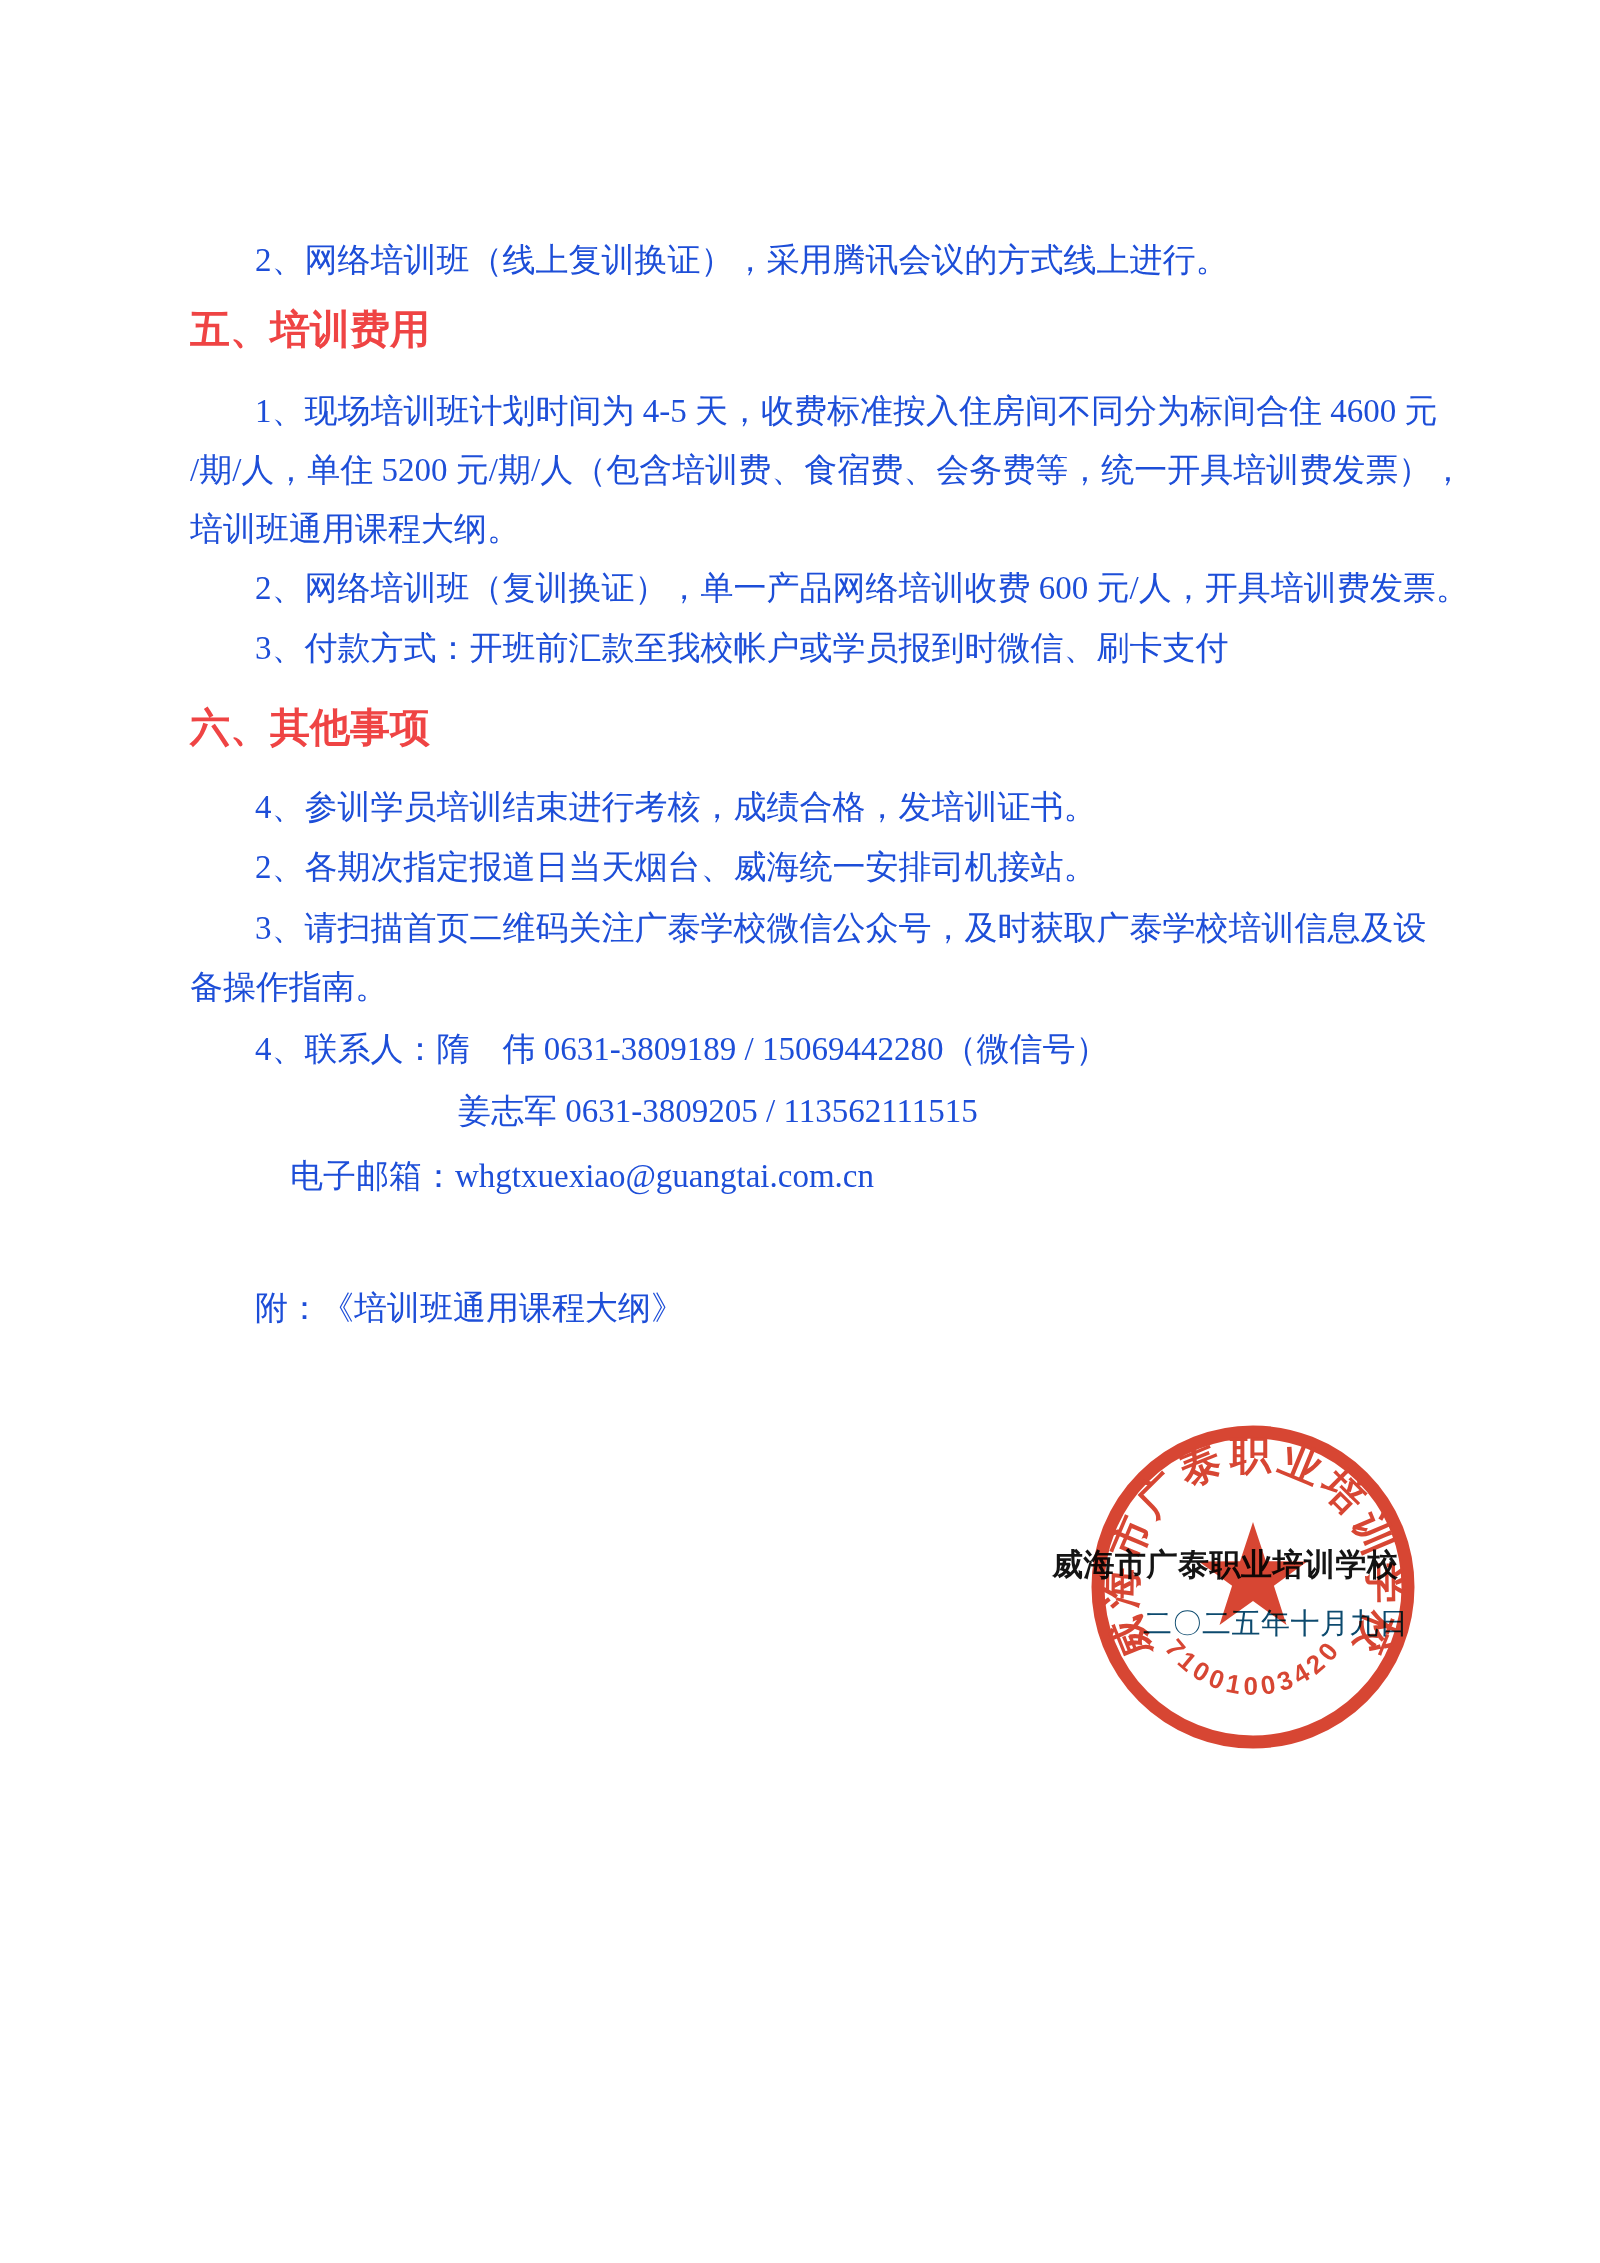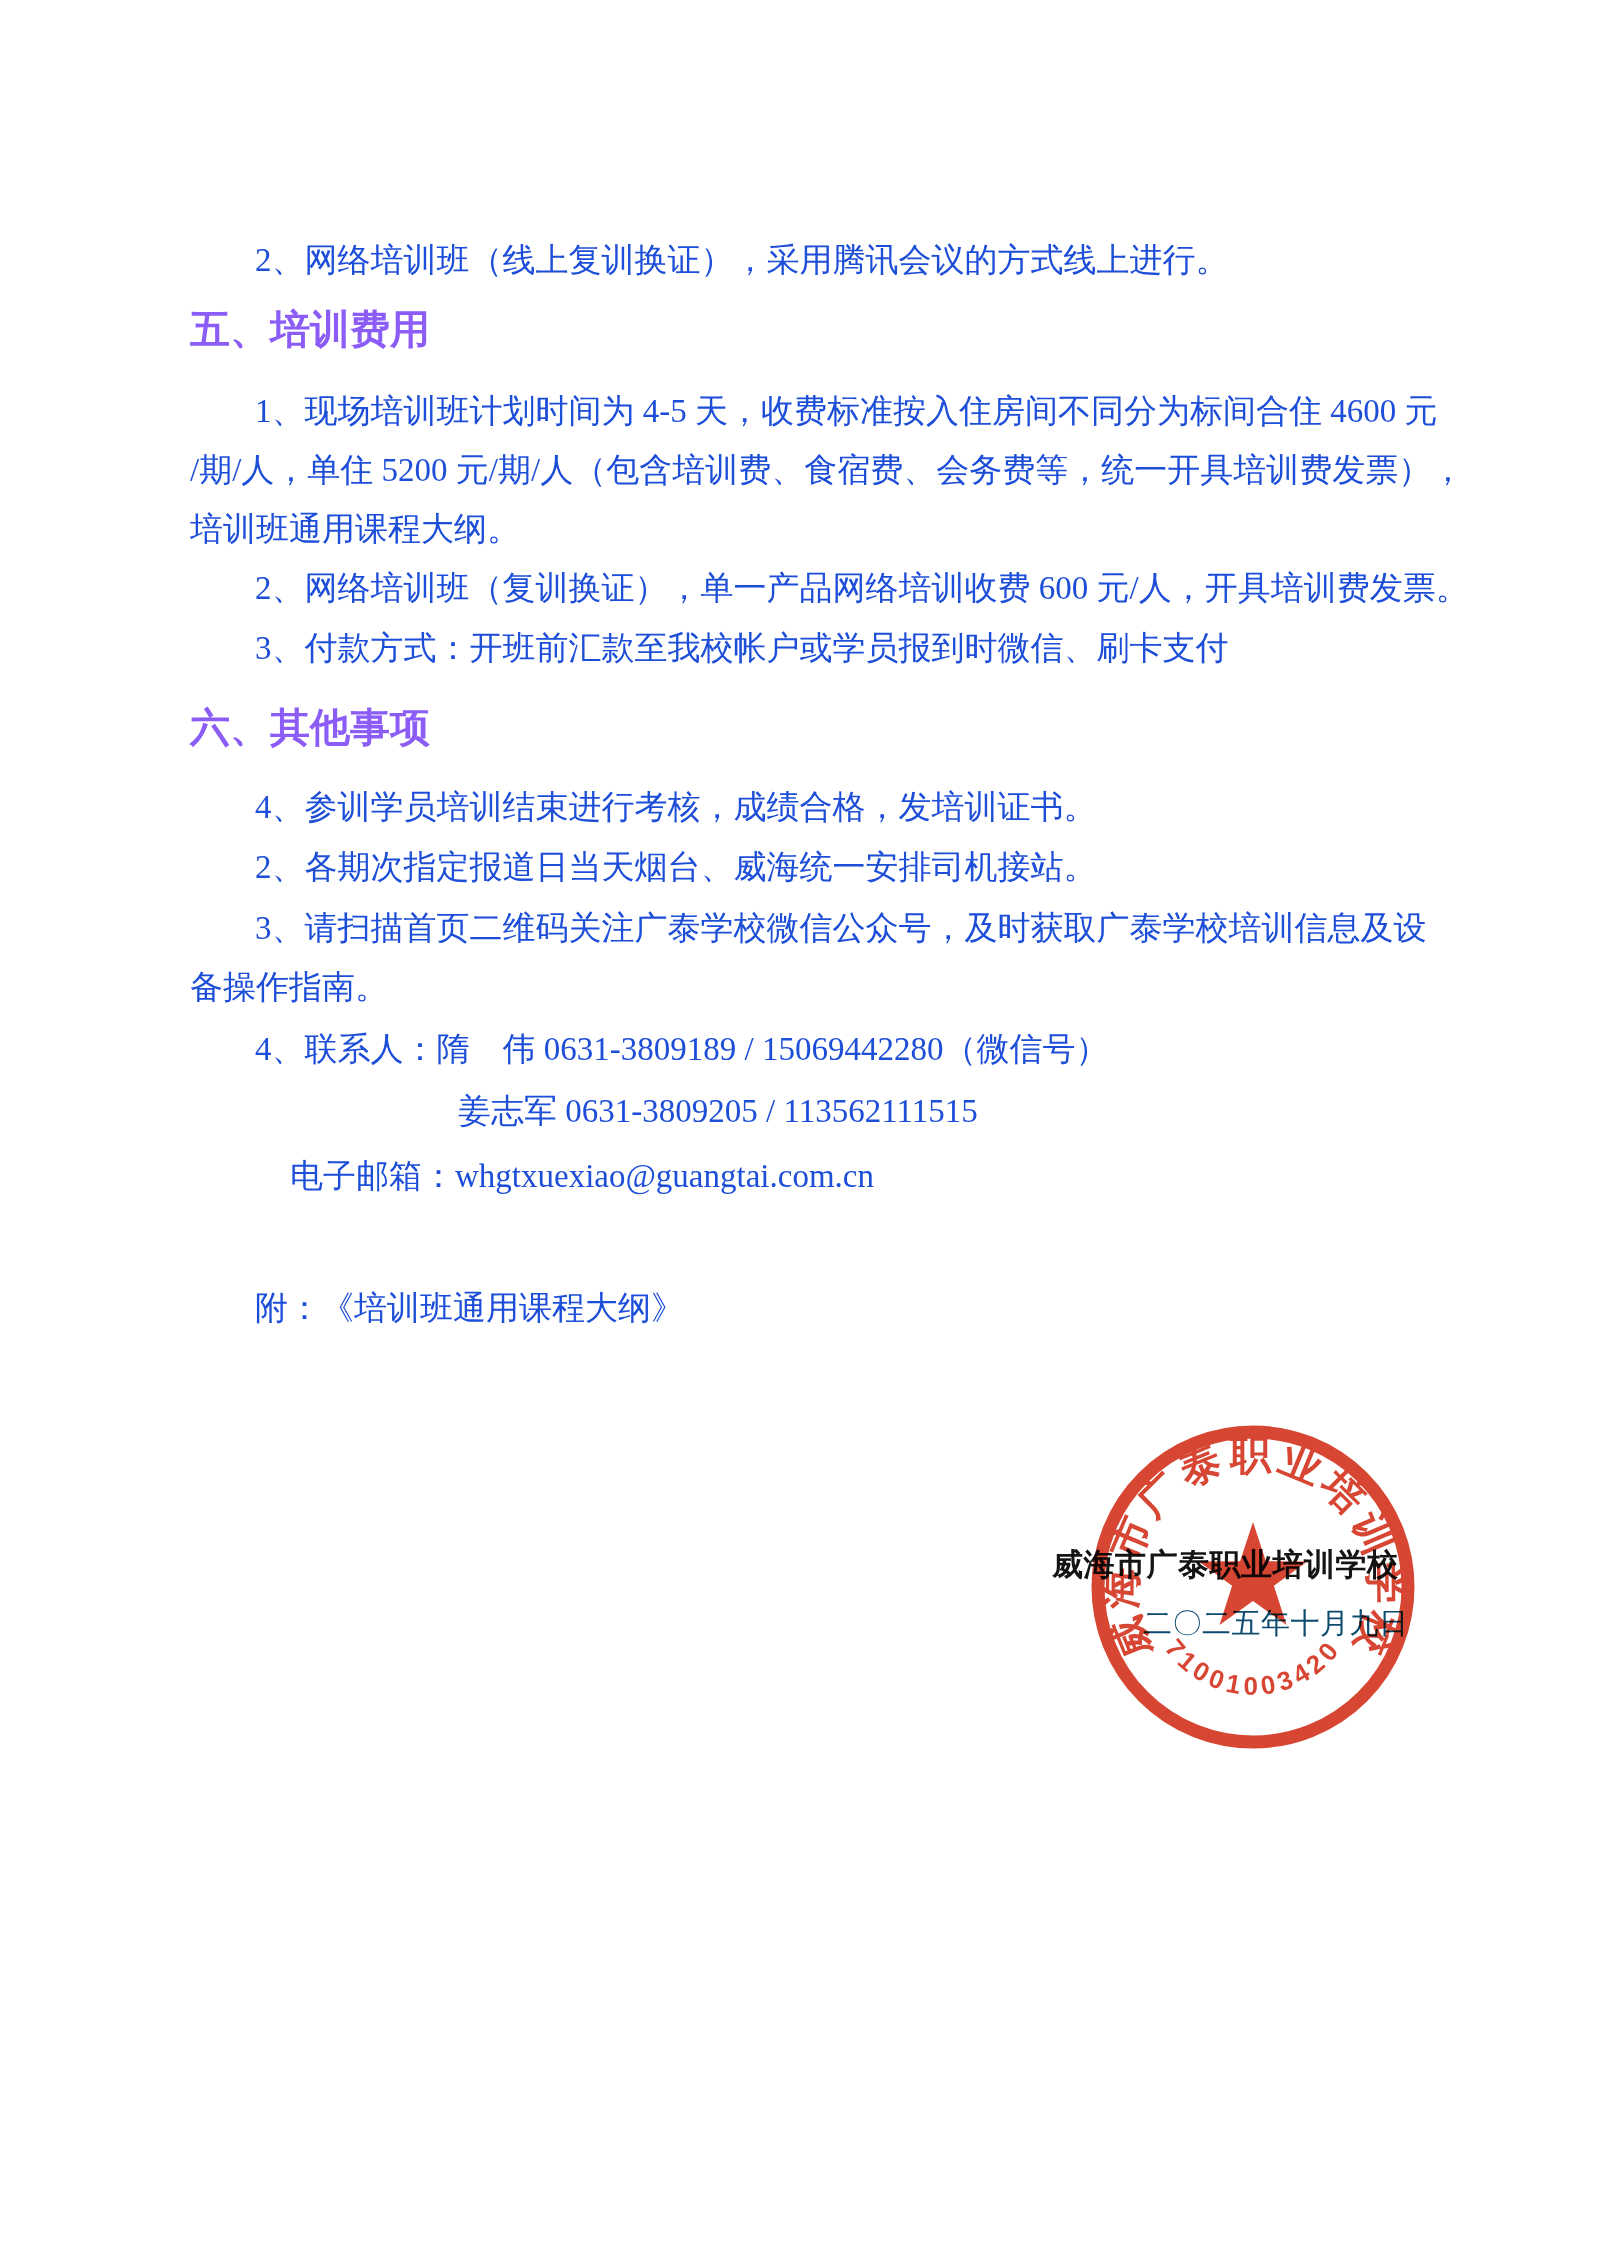--- a/index.html
+++ b/index.html
@@ -19,21 +19,21 @@
     line-height:1.15;
     color:#1d4ed8;
   }
   .indent { left:255px; }
   .h {
     position:absolute;
     left:190px;
     white-space:nowrap;
     font-size:40px;
     font-weight:bold;
-    color:#8b5cf6;
+    color:#ef4444;
     line-height:1.1;
   }
   .sig-name {
     position:absolute;
     white-space:nowrap;
     font-size:31px;
     font-weight:bold;
     color:#141414;
     letter-spacing:0.5px;
   }

